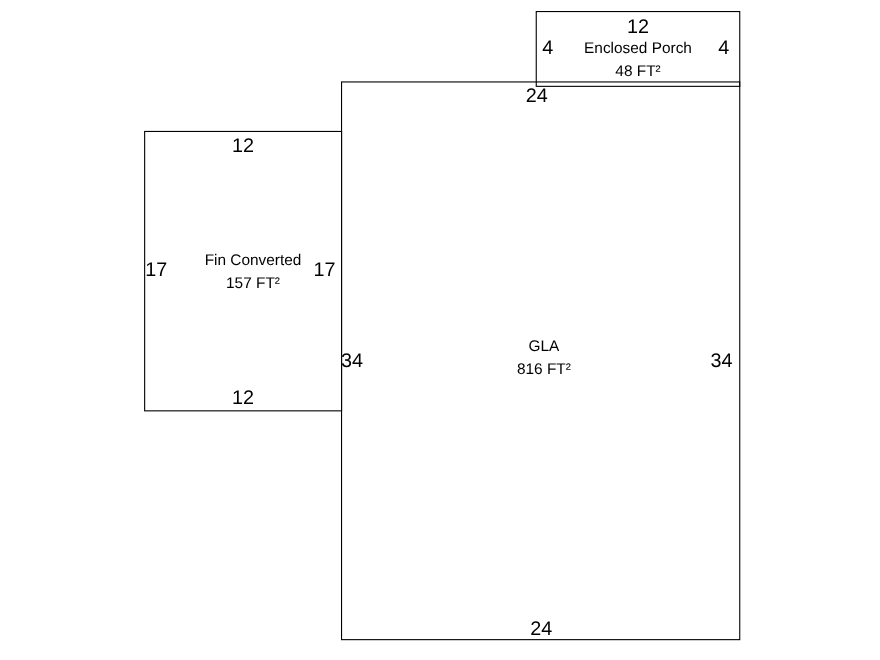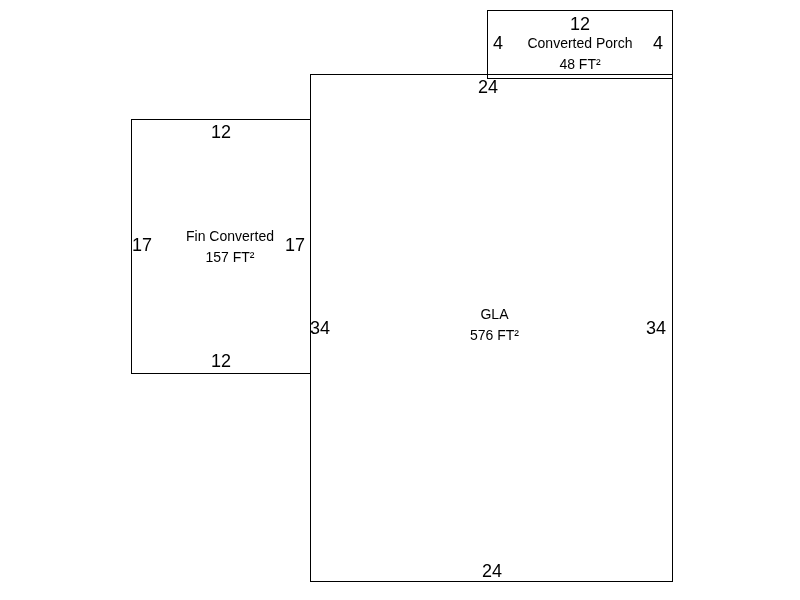--- a/index.html
+++ b/index.html
@@ -53,38 +53,38 @@
 
 <div id="sketch">
 
   <div class="room" style="left:487px; top:10px; width:186px; height:69px;"></div>
 
   <div class="room" style="left:131px; top:119px; width:180px; height:255px;"></div>
 
   <div class="room" style="left:310px; top:74px; width:363px; height:508px;"></div>
 
   <div class="room-label" style="left:487px; top:33px; width:186px;">
-    <span class="name">Converted Porch</span>
+    <span class="name">Enclosed Porch</span>
     <span class="area">48 FT²</span>
   </div>
   <div class="dim" style="left:550px; top:17px; width:60px;">12</div>
   <div class="dim" style="left:478px; top:36px; width:40px;">4</div>
   <div class="dim" style="left:638px; top:36px; width:40px;">4</div>
   <div class="dim" style="left:458px; top:80px; width:60px;">24</div>
 
   <div class="room-label" style="left:131px; top:226px; width:198px;">
     <span class="name">Fin Converted</span>
     <span class="area">157 FT²</span>
   </div>
   <div class="dim" style="left:191px; top:125px; width:60px;">12</div>
   <div class="dim" style="left:122px; top:238px; width:40px;">17</div>
   <div class="dim" style="left:275px; top:238px; width:40px;">17</div>
   <div class="dim" style="left:191px; top:354px; width:60px;">12</div>
 
   <div class="room-label" style="left:310px; top:304px; width:369px;">
     <span class="name">GLA</span>
-    <span class="area">576 FT²</span>
+    <span class="area">816 FT²</span>
   </div>
   <div class="dim" style="left:300px; top:321px; width:40px;">34</div>
   <div class="dim" style="left:636px; top:321px; width:40px;">34</div>
   <div class="dim" style="left:462px; top:564px; width:60px;">24</div>
 
 </div>
 
 </body></html>

